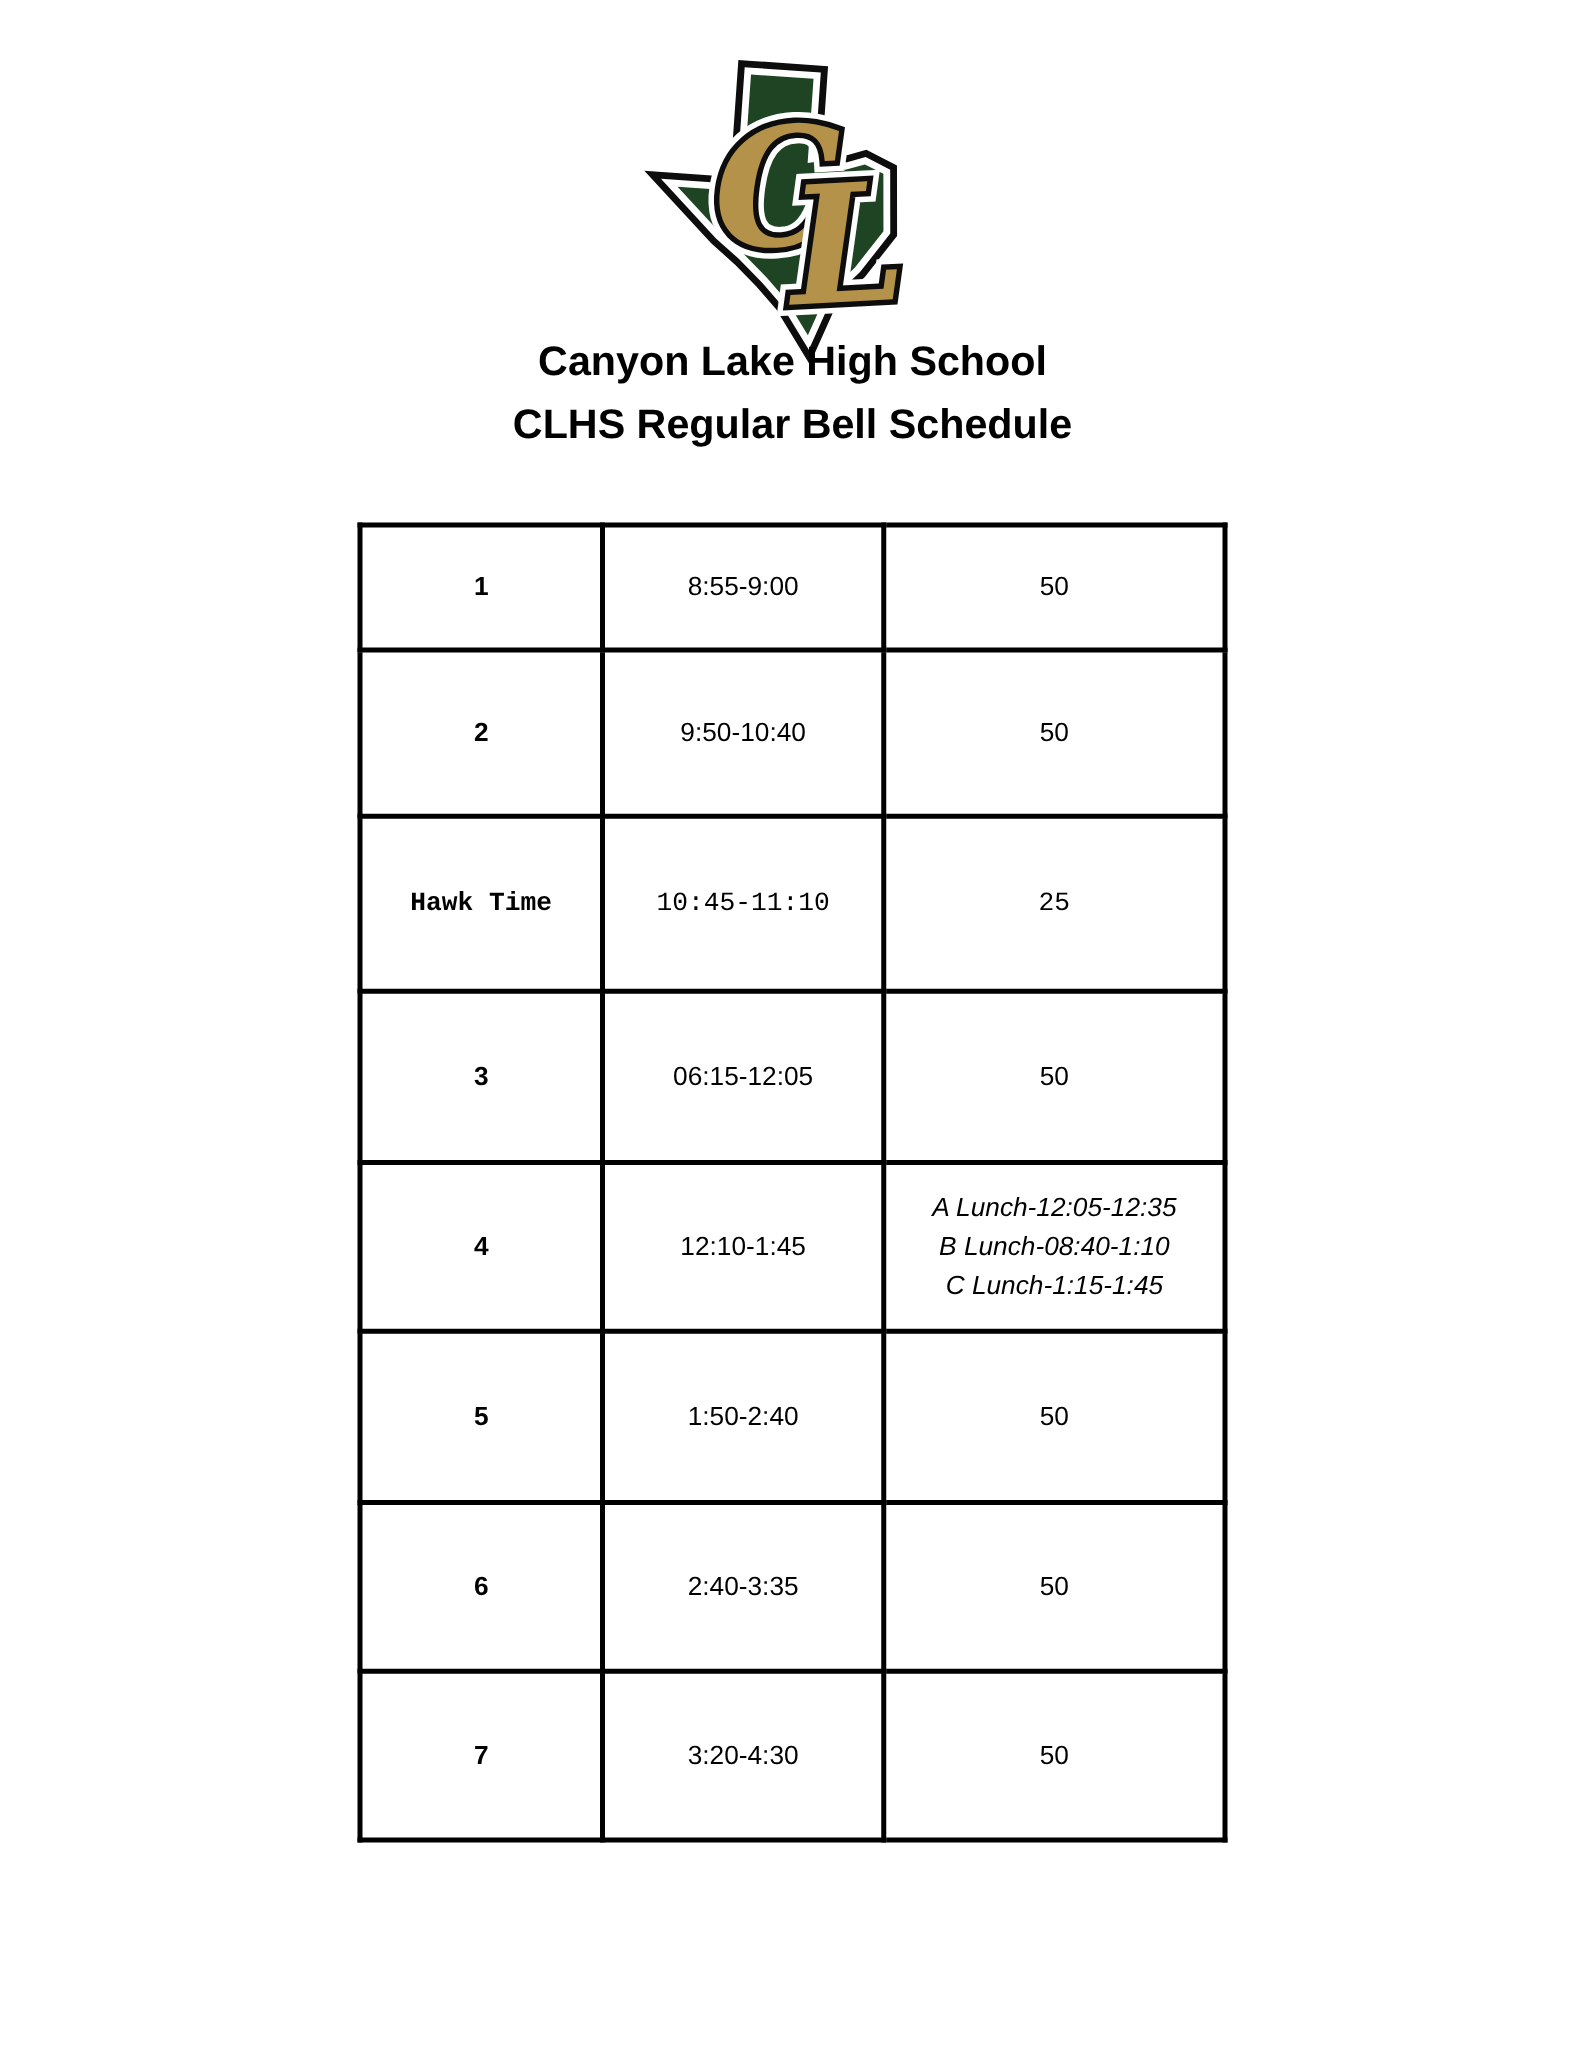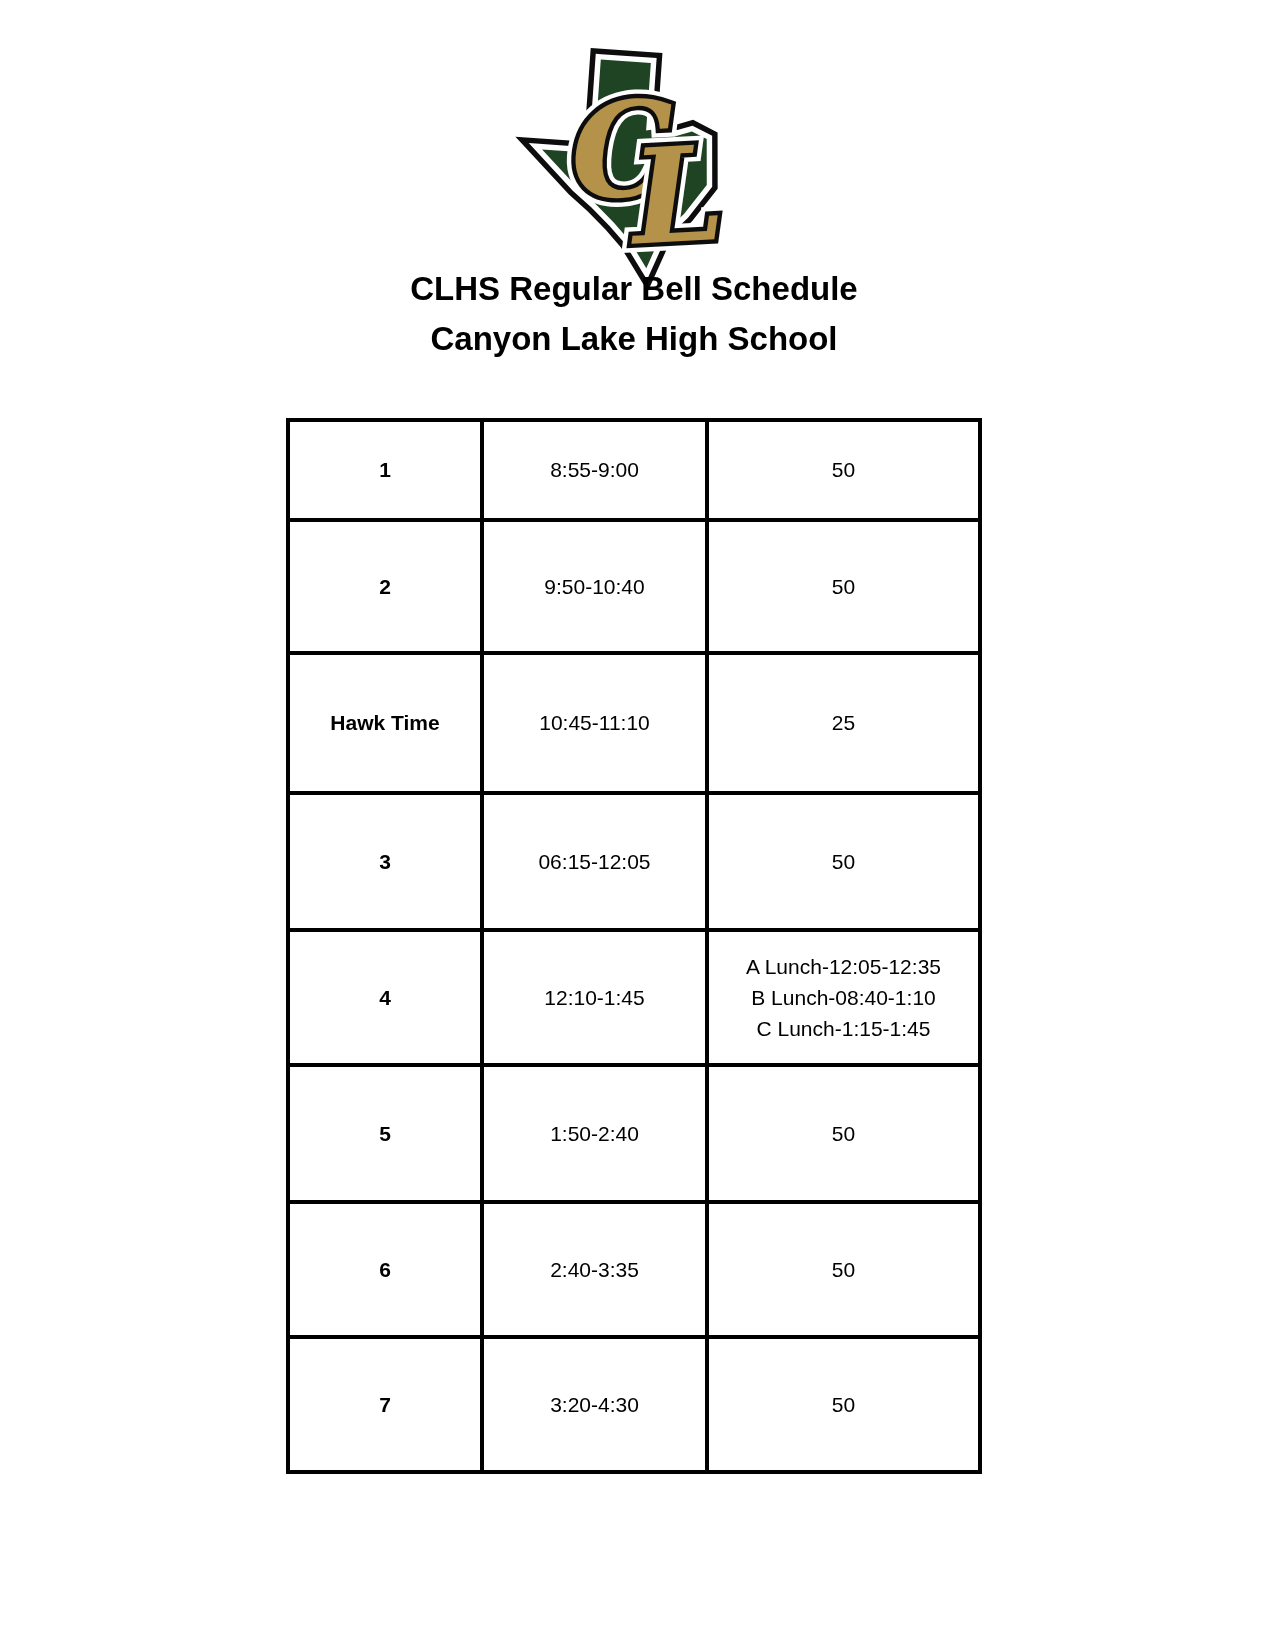--- a/index.html
+++ b/index.html
@@ -20,24 +20,24 @@
   .title-line{font-size:33px;font-weight:bold;line-height:50px;letter-spacing:0;}
 
   
   .table-wrap{position:absolute;top:418px;left:286px;}
   table.schedule{border-collapse:collapse;table-layout:fixed;width:692px;}
   table.schedule td{
     border:4px solid #000;text-align:center;vertical-align:middle;
     font-size:21px;padding:0;background:#fff;
   }
   td.col-period{font-weight:bold;font-size:21px;}
-  td.lunch-cell{text-align:left;padding-left:22px;font-size:20px;line-height:31px;}
+  td.lunch-cell{text-align:left;padding-left:22px;font-size:20px;line-height:31px;font-style:italic;}
   tr.r1{height:100px;}
   tr.r2{height:133px;}
-  tr.r3{height:140px;}
+  tr.r3{height:140px;font-family:Liberation Mono, monospace;}
   tr.r4{height:137px;}
   tr.r5{height:135px;}
   tr.r6{height:137px;}
   tr.r7{height:135px;}
   tr.r8{height:135px;}
 </style>
 </head>
 <body>
 
 <div class="page">
@@ -54,22 +54,22 @@
         <text x="20" y="63" font-size="60" fill="none" stroke="#0d0d0d" stroke-width="4">C</text>
         <text x="20" y="63" font-size="60" fill="#b5924a">C</text>
         <text x="47" y="85" font-size="60" fill="none" stroke="#ffffff" stroke-width="8">L</text>
         <text x="47" y="85" font-size="60" fill="none" stroke="#0d0d0d" stroke-width="4">L</text>
         <text x="47" y="85" font-size="60" fill="#b5924a">L</text>
       </g>
     </svg>
   </div>
 
   <div class="titles">
+    <div class="title-line">Canyon Lake High School</div>
     <div class="title-line">CLHS Regular Bell Schedule</div>
-    <div class="title-line">Canyon Lake High School</div>
   </div>
 
   <div class="table-wrap">
     <table class="schedule">
       <colgroup>
         <col style="width:194px">
         <col style="width:225px">
         <col style="width:273px">
       </colgroup>
       <tbody>

